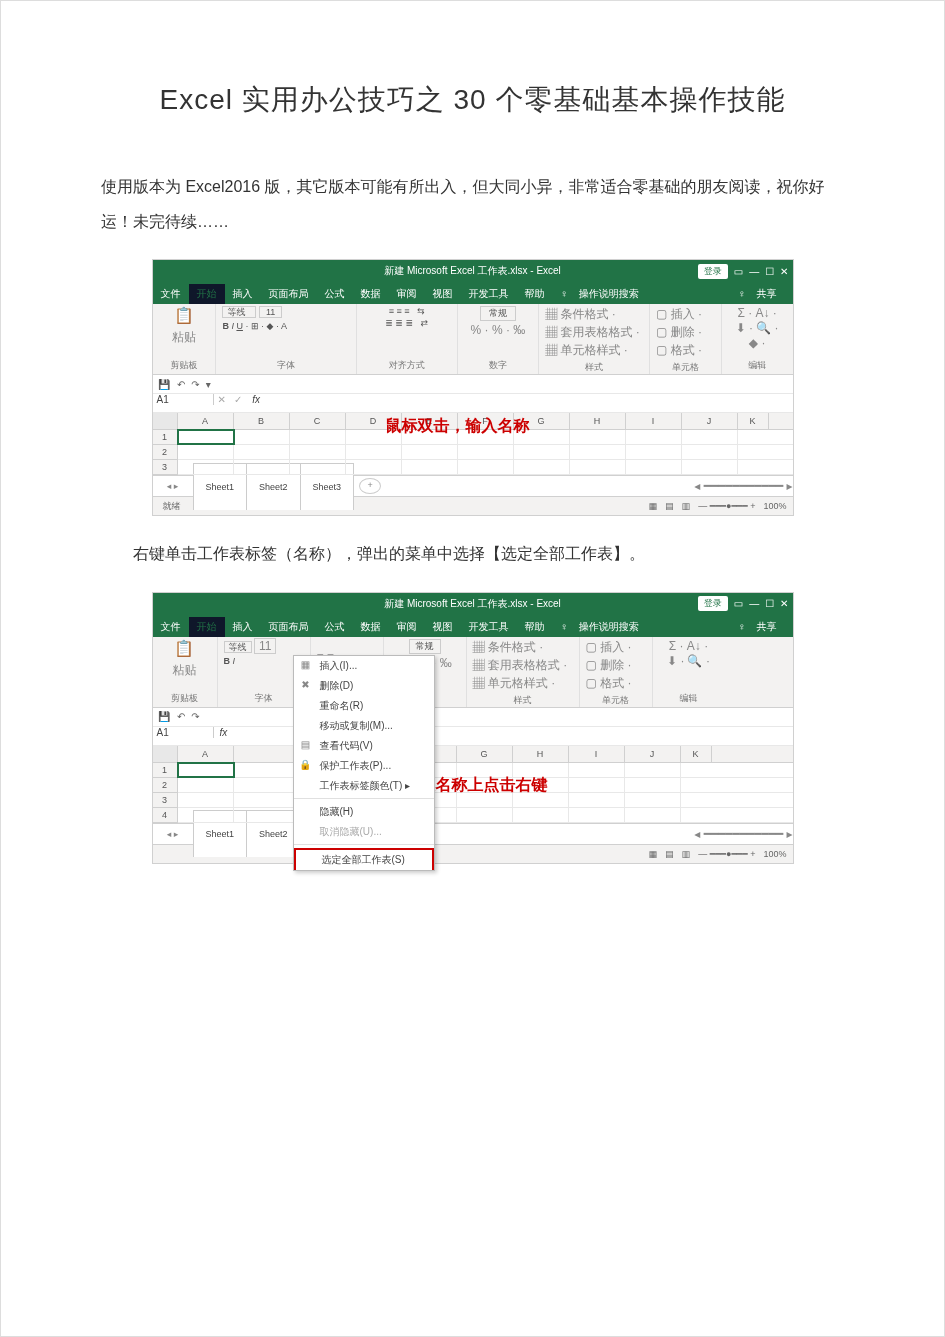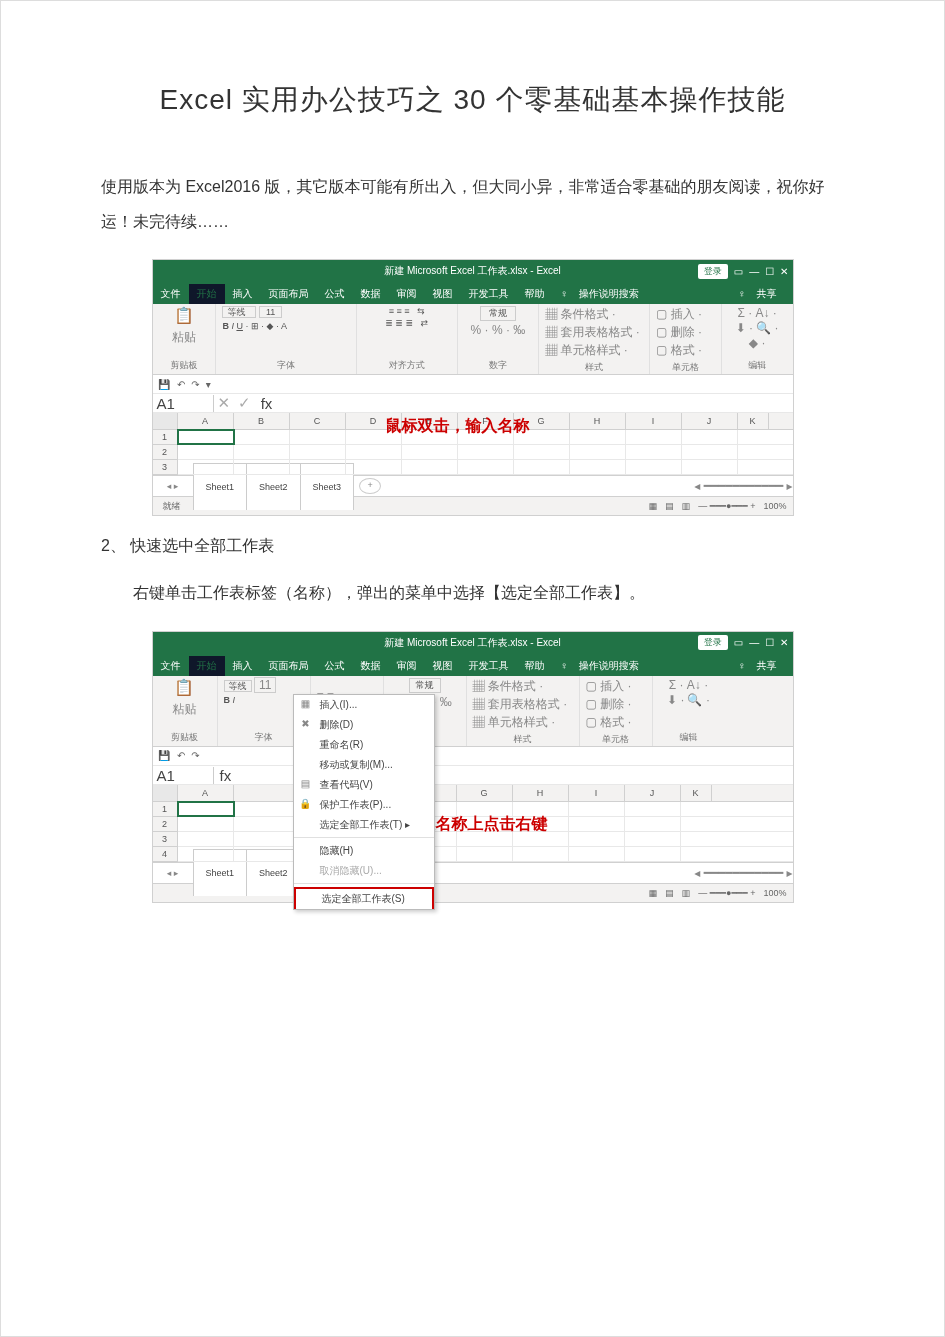--- a/index.html
+++ b/index.html
@@ -15,23 +15,23 @@
   .titlebar .btn{background:#fff;color:#217346;padding:1px 6px;border-radius:2px;font-size:9px}
   .tabs{background:#217346;color:#fff;height:22px;display:flex;align-items:flex-end;font-size:10px}
   .tabs span{padding:3px 8px}
   .tabs .active{background:#0f172a;color:#217346}
   .tabs .share{margin-left:auto;padding-right:8px}
   .ribbon{background:#f3f2f1;border-bottom:1px solid #d0d0d0;height:70px;display:flex;font-size:9px;color:#555}
   .rg{border-right:1px solid #e0e0e0;padding:2px 6px;display:flex;flex-direction:column;justify-content:space-between}
   .rg .lbl{text-align:center;font-size:9px;color:#777;padding-top:2px}
   .rg .body{flex:1;display:flex;align-items:center;gap:4px;flex-wrap:wrap}
   .qat{background:#fff;height:18px;border-bottom:1px solid #e8e8e8;display:flex;align-items:center;gap:6px;padding:0 6px;font-size:10px;color:#666}
-  .namebox{background:#fff;height:18px;border-bottom:1px solid #e8e8e8;display:flex;align-items:flex-end;font-size:15px}
+  .namebox{background:#fff;height:18px;border-bottom:1px solid #e8e8e8;display:flex;align-items:flex-start;font-size:10px}
   .namebox .nb{width:52px;border-right:1px solid #ccc;padding:0 4px}
-  .namebox .fx{padding:0 6px;}
+  .namebox .fx{padding:0 6px;font-style:italic}
   .grid{position:relative}
   .ghead{height:16px;background:#f3f2f1;border-bottom:1px solid #d0d0d0;display:flex}
   .ghead div{border-right:1px solid #d0d0d0;text-align:center;font-size:9px;color:#555;line-height:16px}
   .ghead .corner{width:24px;background:#e8e8e8}
   .ghead .col{width:55px}
   .rows{display:flex}
   .rownums{width:24px;background:#f3f2f1;border-right:1px solid #d0d0d0}
   .rownums div{height:14px;border-bottom:1px solid #d0d0d0;font-size:9px;text-align:center;color:#555;line-height:14px}
   .cells{flex:1;position:relative}
   .crow{height:14px;border-bottom:1px solid #e8e8e8;display:flex}
@@ -225,24 +225,20 @@
     <div class="statusbar">
       <span style="margin-right:auto;margin-left:4px">就绪</span>
       <span>▦</span>
       <span>▤</span>
       <span>▥</span>
       <span>— ━━━●━━━ +</span>
       <span>100%</span>
     </div>
   </div>
 
-  <p class="item-title">
-    <span>2、</span>
-    <span>快速选中全部工作表</span>
-  </p>
   <p class="para indent">右键单击工作表标签（名称），弹出的菜单中选择【选定全部工作表】。</p>
 
   <div class="shot" style="position:relative">
     <div class="titlebar">
       <span>新建 Microsoft Excel 工作表.xlsx - Excel</span>
       <span class="right">
         <span class="btn">登录</span>
         <span>▭</span>
         <span>—</span>
         <span>☐</span>
@@ -388,21 +384,21 @@
       </div>
     </div>
 
     <div class="ctxmenu" style="top:62px;left:140px">
       <div><span class="ic">▦</span><span>插入(I)...</span></div>
       <div><span class="ic">✖</span><span>删除(D)</span></div>
       <div><span>重命名(R)</span></div>
       <div><span>移动或复制(M)...</span></div>
       <div><span class="ic">▤</span><span>查看代码(V)</span></div>
       <div><span class="ic">🔒</span><span>保护工作表(P)...</span></div>
-      <div><span>选定全部工作表(T)</span> ▸</div>
+      <div><span>工作表标签颜色(T)</span> ▸</div>
       <div class="sep"></div>
       <div><span>隐藏(H)</span></div>
       <div style="color:#aaa"><span>取消隐藏(U)...</span></div>
       <div class="sep"></div>
       <div class="redbox"><span>选定全部工作表(S)</span></div>
     </div>
 
     <div class="sheettabs">
       <span class="nav">◂ ▸</span>
       <span class="st redbox">Sheet1</span>

